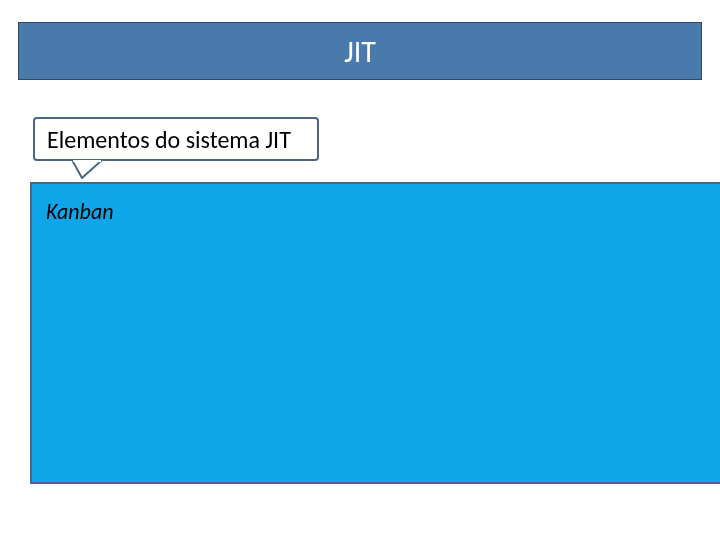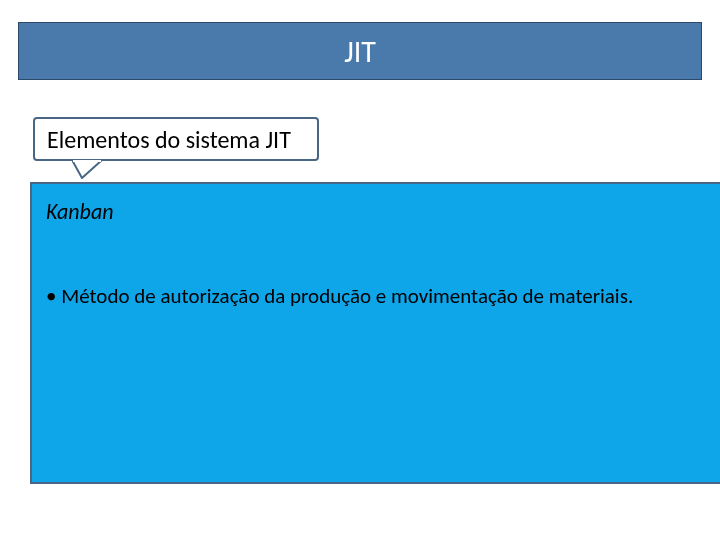--- a/index.html
+++ b/index.html
@@ -85,18 +85,17 @@
   </div>
   <div class="subtitle-tail">
     <svg width="34" height="22">
       <polygon points="0,0 30,0 10,18" fill="#ffffff" stroke="#496784" stroke-width="2" stroke-linejoin="round"></polygon>
       <rect x="1" y="-2" width="28" height="4" fill="#ffffff"></rect>
     </svg>
   </div>
 
   <div class="content-box">
     <div class="kanban-title">Kanban</div>
-    <div class="bullet">• Método de autorização da produção e movimentação de materiais.</div>
   </div>
 
   <div class="placeholder-box"></div>
 
 </div>
 
 </body></html>

